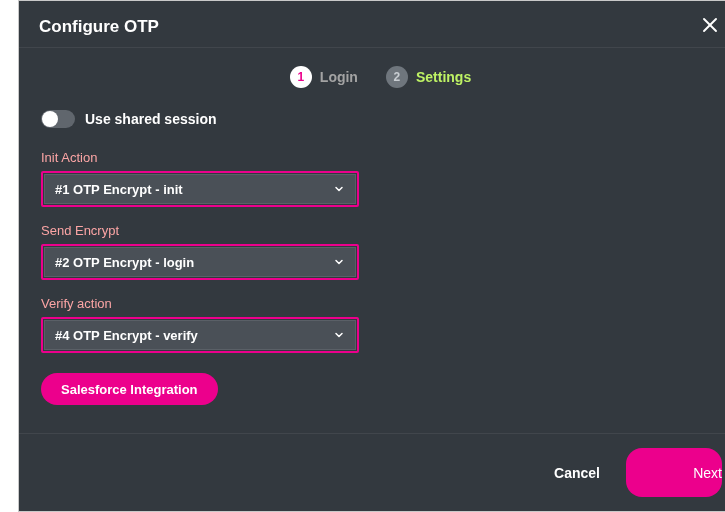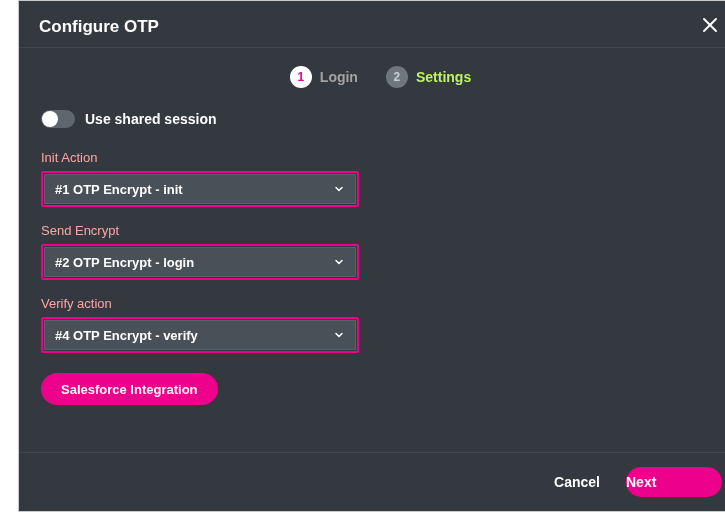--- a/index.html
+++ b/index.html
@@ -181,29 +181,29 @@
     gap: 26px;
   }
   .cancel-link {
     font-size: 14px;
     font-weight: 700;
     color: #ffffff;
     cursor: pointer;
   }
   .next-btn {
     min-width: 96px;
-    height: 30px;
+    height: 49px;
     border-radius: 16px;
     background: #ec008c;
     color: #ffffff;
     font-size: 14px;
-    font-weight: 700;
-    display: flex;
-    align-items: center;
-    justify-content: flex-start;
+    font-weight: 400;
+    display: flex;
+    align-items: center;
+    justify-content: flex-end;
     cursor: pointer;
   }
 </style>
 </head>
 <body>
 
 <div class="modal">
 
   <div class="header">
     <div class="header-title">Configure OTP</div>

